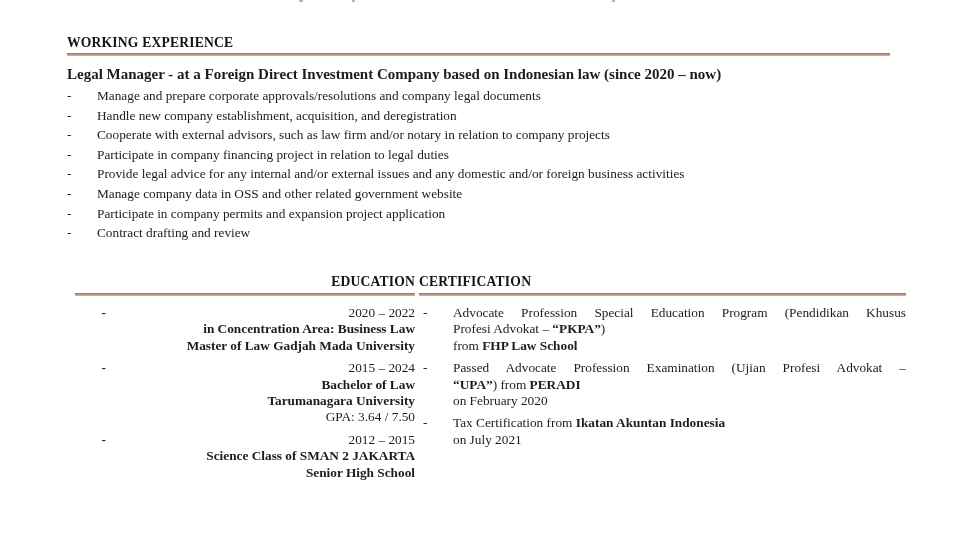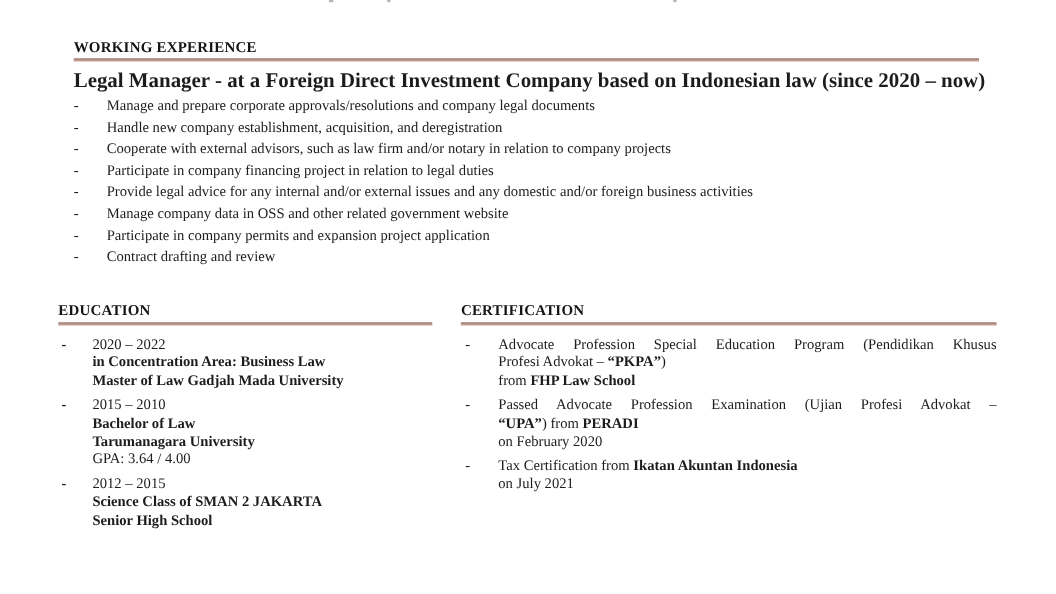--- a/index.html
+++ b/index.html
@@ -32,34 +32,34 @@
   .rule {
     height: 3px;
     background: linear-gradient(#9d7164, #cfb4ac);
     margin-top: 3px;
   }
   
   .we-heading { position: absolute; left: 67px; top: 35px; }
   .we-rule { position: absolute; left: 67px; top: 50px; width: 823px; }
   .we-title {
     position: absolute; left: 67px; top: 66px; width: 840px;
-    font-weight: bold; font-size: 19px; line-height: 16px;
+    font-weight: bold; font-size: 15px; line-height: 16px;
   }
   .we-bullets {
     position: absolute; left: 67px; top: 86px; width: 845px;
     font-size: 13.3px;
   }
   .we-row { display: flex; line-height: 19.6px; }
   .we-row .marker { width: 30px; flex: 0 0 30px; }
   
   .col {
     position: absolute; top: 274px;
     font-size: 13.3px;
   }
-  .col-left { left: 53px; width: 340px; }
+  .col-left { left: 75px; width: 340px; text-align: right; }
   .col-right { left: 419px; width: 487px; }
   .col .rule { margin-top: 4px; margin-bottom: 9px; }
   .item-row { display: flex; margin-bottom: 6px; }
   .col-left .marker { width: 28px; flex: 0 0 28px; font-weight: bold; padding-left: 3px; }
   .col-right .marker { width: 30px; flex: 0 0 30px; padding-left: 4px; }
   .item-content { flex: 1 1 auto; line-height: 16.4px; }
   .b { font-weight: bold; }
   .justify {
     text-align: justify;
     text-align-last: justify;
@@ -123,24 +123,24 @@
       <div class="item-content">
         <div>2020 – 2022</div>
         <div class="b">in Concentration Area: Business Law</div>
         <div class="b">Master of Law Gadjah Mada University</div>
       </div>
     </div>
 
     <div class="item-row">
       <span class="marker">-</span>
       <div class="item-content">
-        <div>2015 – 2010</div>
+        <div>2015 – 2024</div>
         <div class="b">Bachelor of Law</div>
         <div class="b">Tarumanagara University</div>
-        <div>GPA: 3.64 / 4.00</div>
+        <div>GPA: 3.64 / 7.50</div>
       </div>
     </div>
 
     <div class="item-row">
       <span class="marker">-</span>
       <div class="item-content">
         <div>2012 – 2015</div>
         <div class="b">Science Class of SMAN 2 JAKARTA</div>
         <div class="b">Senior High School</div>
       </div>

